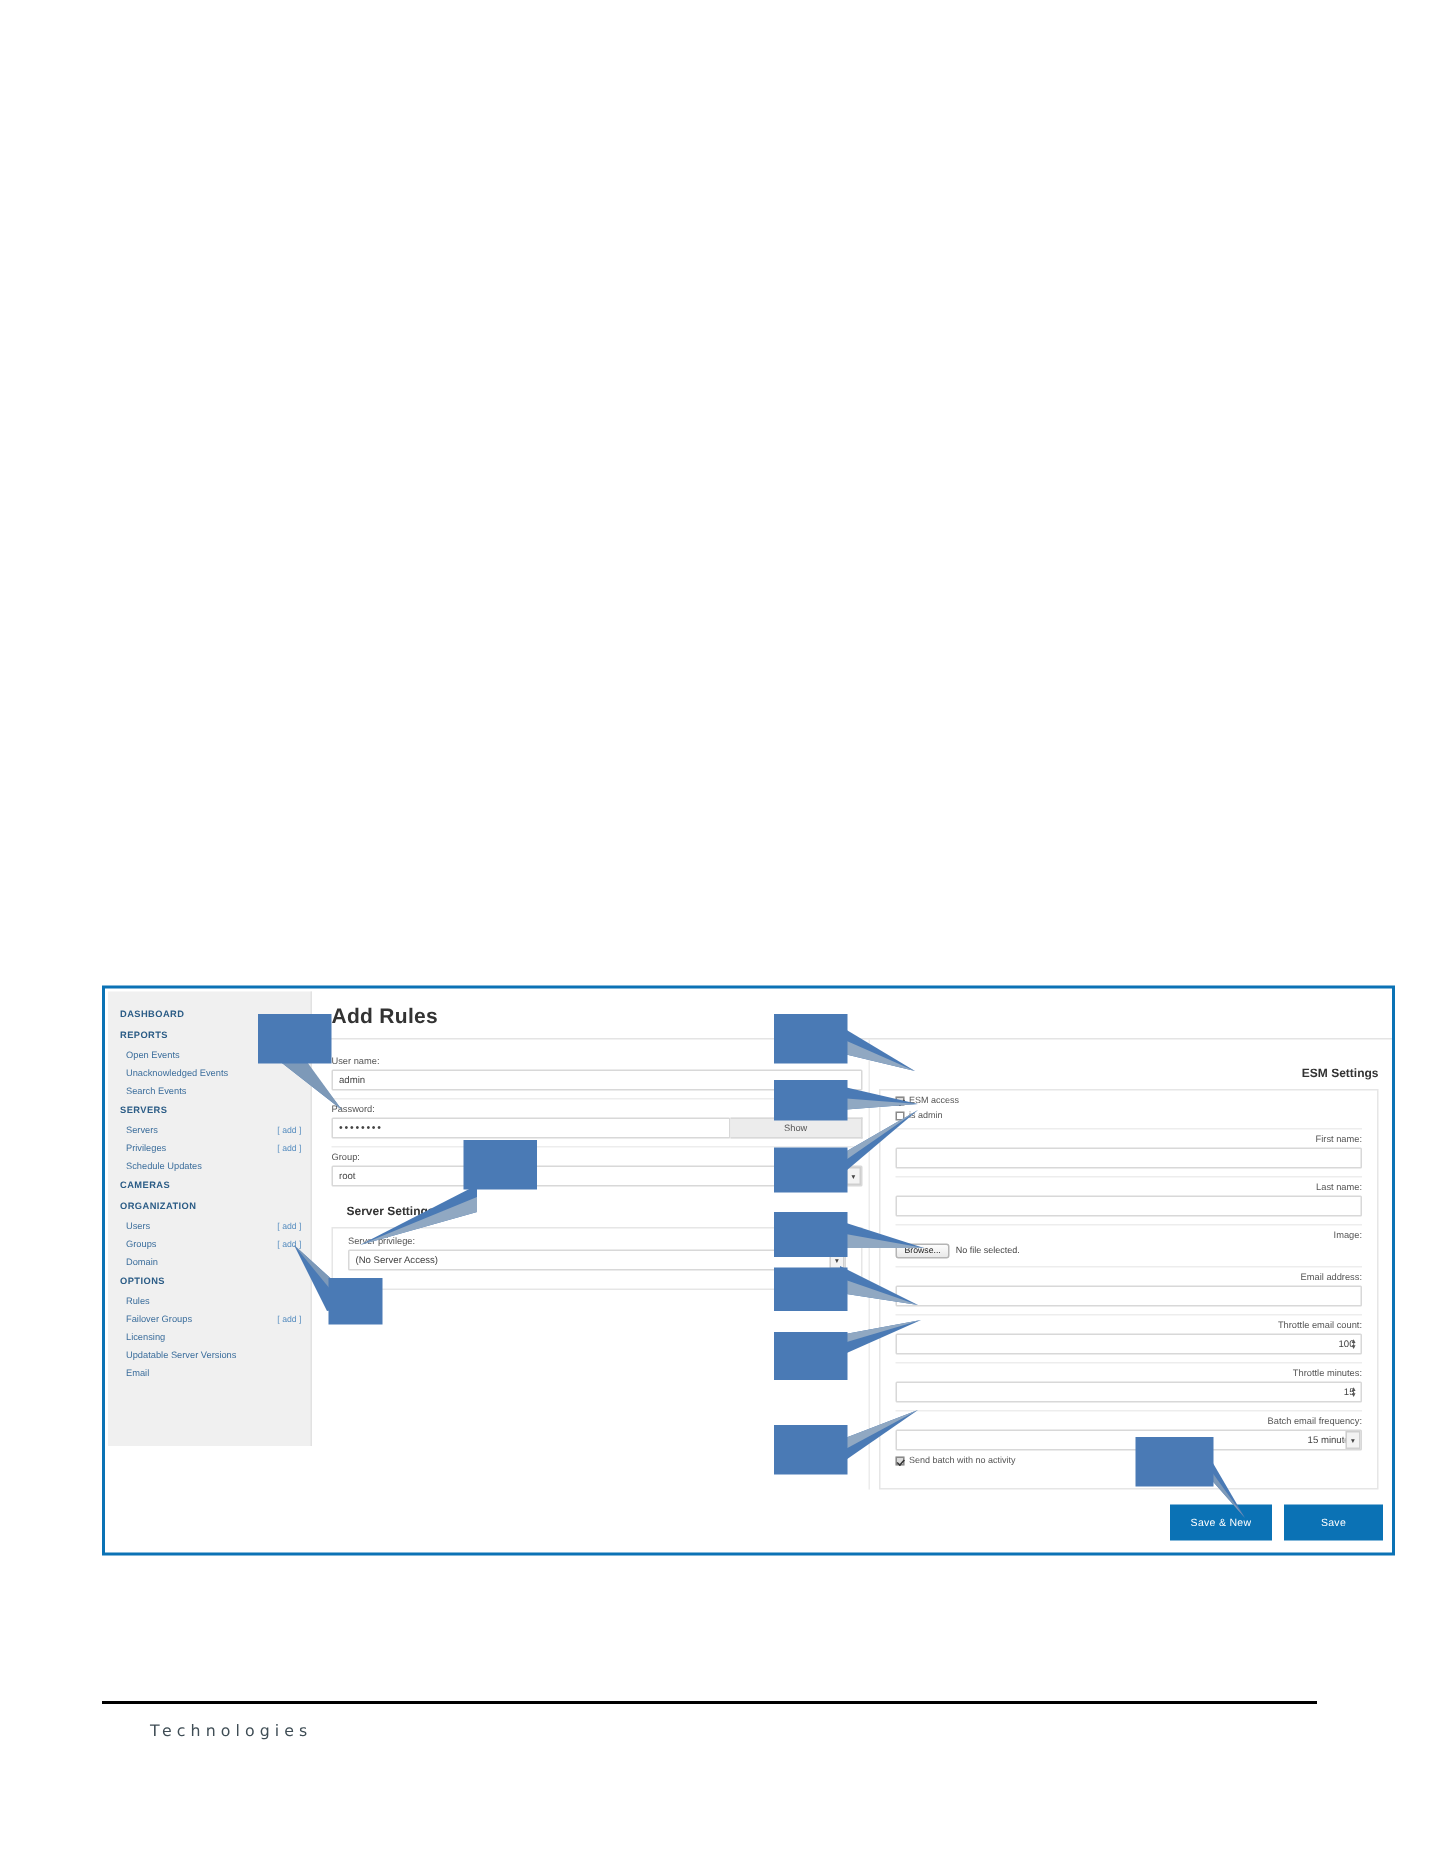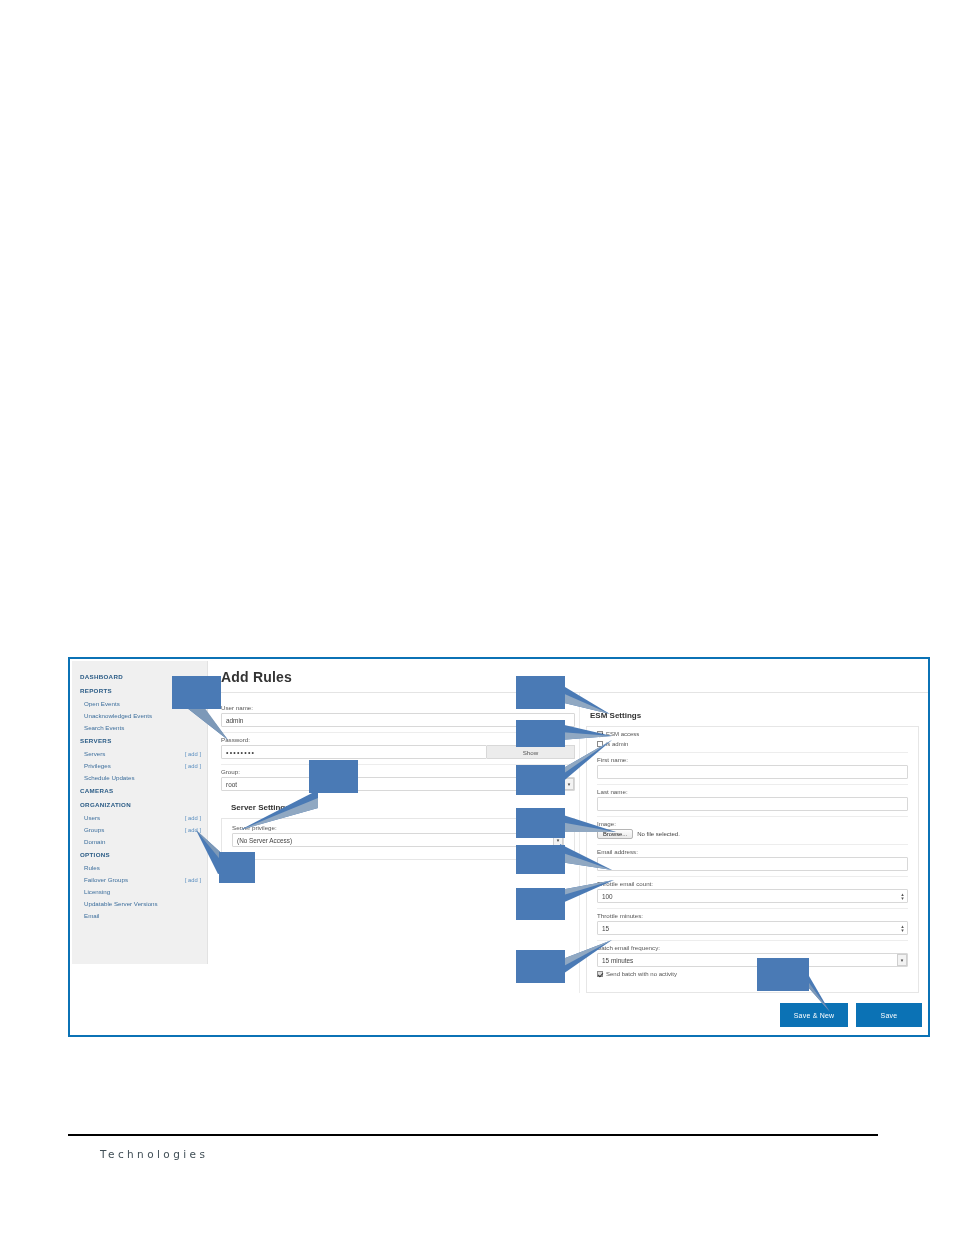--- a/index.html
+++ b/index.html
@@ -79,20 +79,21 @@
     width: 366px;
     padding: 6px 0 0 12px;
     box-sizing: border-box;
   }
   #col-right {
     width: 340px;
     padding: 6px 0 0 6px;
     box-sizing: border-box;
     border-left: 1px solid #ececec;
     margin-left: 4px;
+    text-align: right;
   }
 
   .fld-label {
     font-size: 6.2px;
     color: #555;
     margin: 5px 0 2px 0;
     border-top: 1px solid #ededed;
     padding-top: 3px;
   }
   .fld-label.nb { border-top: none; padding-top: 0; }

